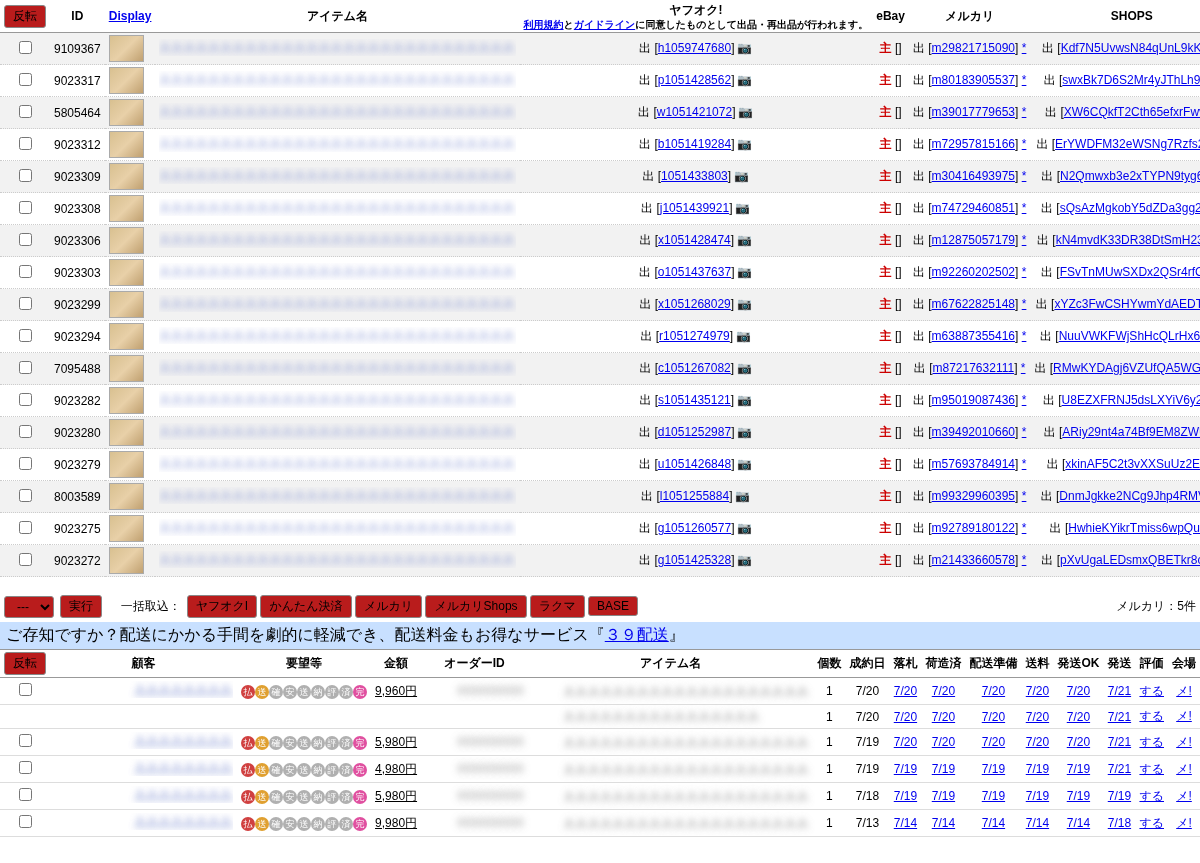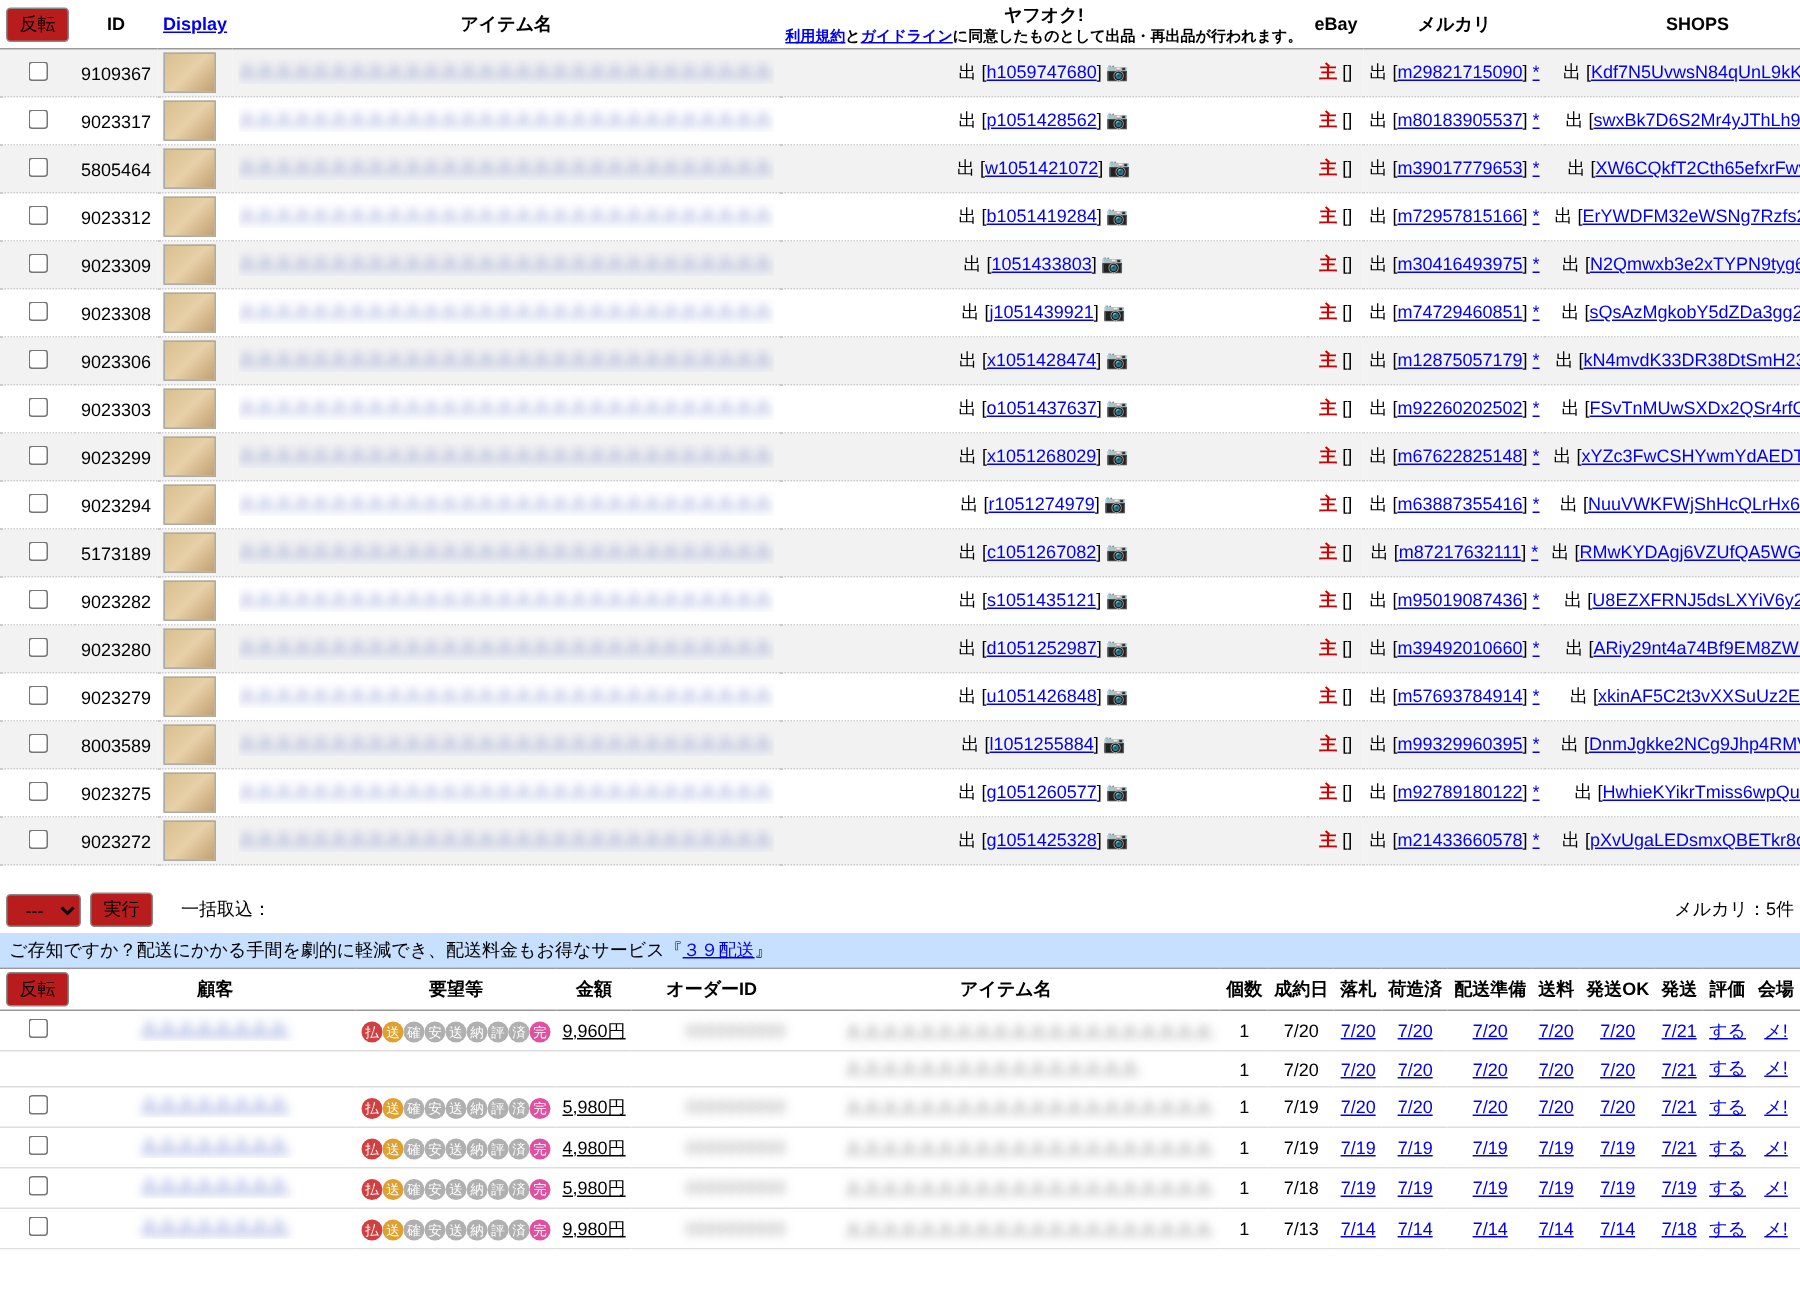--- a/index.html
+++ b/index.html
@@ -6,27 +6,27 @@
 body { font-family: "MS PGothic", Arial, sans-serif; font-size: 12px; background: #fff; color: #000; }
 table { border-collapse: collapse; width: 100%; }
 th, td { padding: 2px 4px; font-size: 12px; white-space: nowrap; }
 a { color: #0000EE; text-decoration: underline; cursor: pointer; }
 .btn { border: 1px solid #888; background: #b91c1c; padding: 2px 8px; border-radius: 3px; cursor: pointer; font-size: 12px; }
 .top-table th { background: #fff; border-bottom: 1px solid #999; text-align: center; font-weight: bold; }
 .top-table tr.odd { background: #ffffff; }
 .top-table tr.even { background: #f2f2f2; }
 .top-table td { border-bottom: 1px dotted #ccc; text-align: center; }
 .thumb { width: 35px; height: 27px; background: linear-gradient(135deg,#d8c090,#e8d0a8,#c0a070); border: 1px solid #aaa; display: block; }
-.blur-text { color: transparent; text-shadow: 0 0 6px rgba(100,120,200,0.7); user-select: none; display:inline-block; width:100%; overflow:hidden; text-align:center;}
+.blur-text { color: transparent; text-shadow: 0 0 6px rgba(100,120,200,0.7); user-select: none; display:inline-block; width:100%; overflow:hidden; text-align:right;}
 .blur-text-gray { color: transparent; text-shadow: 0 0 6px rgba(120,120,120,0.7); user-select: none; margin-left: 32px; }
 .red-mark { color: #c00; font-weight: bold; }
 .cam { color: #d0a030; }
 .yahuoku-note { font-size: 10px; line-height: 1.1; }
 .controls { display: flex; align-items: center; gap: 6px; padding: 4px; }
-.blue-banner { background: #c8e0ff; padding: 3px 6px; font-size: 12px; }
+.blue-banner { background: #c8e0ff; padding: 3px 6px; font-size: 16px; }
 .order-table th { background: #fff; border-top: 1px solid #999; border-bottom: 1px solid #999; text-align: center; font-weight: bold; }
 .order-table td { text-align: center; border-bottom: 1px solid #ddd; padding: 3px 4px;}
 .badges span { display:inline-block; width:14px; height:14px; border-radius:50%; font-size:9px; line-height:14px; text-align:center; color:#fff; margin:0 0; }
 .b1{background:#d04040}.b2{background:#e0a030}.b3{background:#b0b0b0}.b4{background:#b0b0b0}.b5{background:#b0b0b0}.b6{background:#b0b0b0}.b7{background:#b0b0b0}.b8{background:#b0b0b0}.b9{background:#e050a0}
 .right{ text-align:right !important;text-decoration:underline; }
 .left{ text-align:left !important; }
 </style>
 </head>
 <body>
 
@@ -176,21 +176,21 @@
         </td>
     <td class="left"><span class="blur-text">あああああああああああああああああああああああああああああ</span></td>
     <td>出 [<a>r1051274979</a>] <span class="cam">📷</span></td>
     <td><span class="red-mark">主</span> []</td>
     <td>出 [<a>m63887355416</a>] <a>*</a></td>
     <td>出 [<a>NuuVWKFWjShHcQLrHx6Fz6</a>]</td>
 
     </tr>
       <tr class="even">
     <td><input type="checkbox" style=""></td>
-    <td>5173189</td>
+    <td>7095488</td>
     <td>
           <span class="thumb"></span>
         </td>
     <td class="left"><span class="blur-text">あああああああああああああああああああああああああああああ</span></td>
     <td>出 [<a>c1051267082</a>] <span class="cam">📷</span></td>
     <td><span class="red-mark">主</span> []</td>
     <td>出 [<a>m87217632111</a>] <a>*</a></td>
     <td>出 [<a>RMwKYDAgj6VZUfQA5WG3dW</a>]</td>
 
     </tr>
@@ -275,20 +275,21 @@
     </tbody>
 </table>
 
 <br>
 
 
 <div class="controls">
   <select class="btn"><option>---</option></select>
   <button class="btn">実行</button>
   &nbsp;&nbsp;<span>一括取込：</span>
+  <span id="bulk-buttons"><button class="btn">ヤフオクI</button> <button class="btn">かんたん決済</button> <button class="btn">メルカリ</button> <button class="btn">メルカリShops</button> <button class="btn">ラクマ</button> <button class="btn">BASE</button> </span>
   <span style="flex:1"></span>
   <span>メルカリ：5件</span>
 </div>
 
 
 <div class="blue-banner">
   <span>ご存知ですか？配送にかかる手間を劇的に軽減でき、配送料金もお得なサービス『</span><a>３９配送</a><span>』</span>
 </div>
 
 

